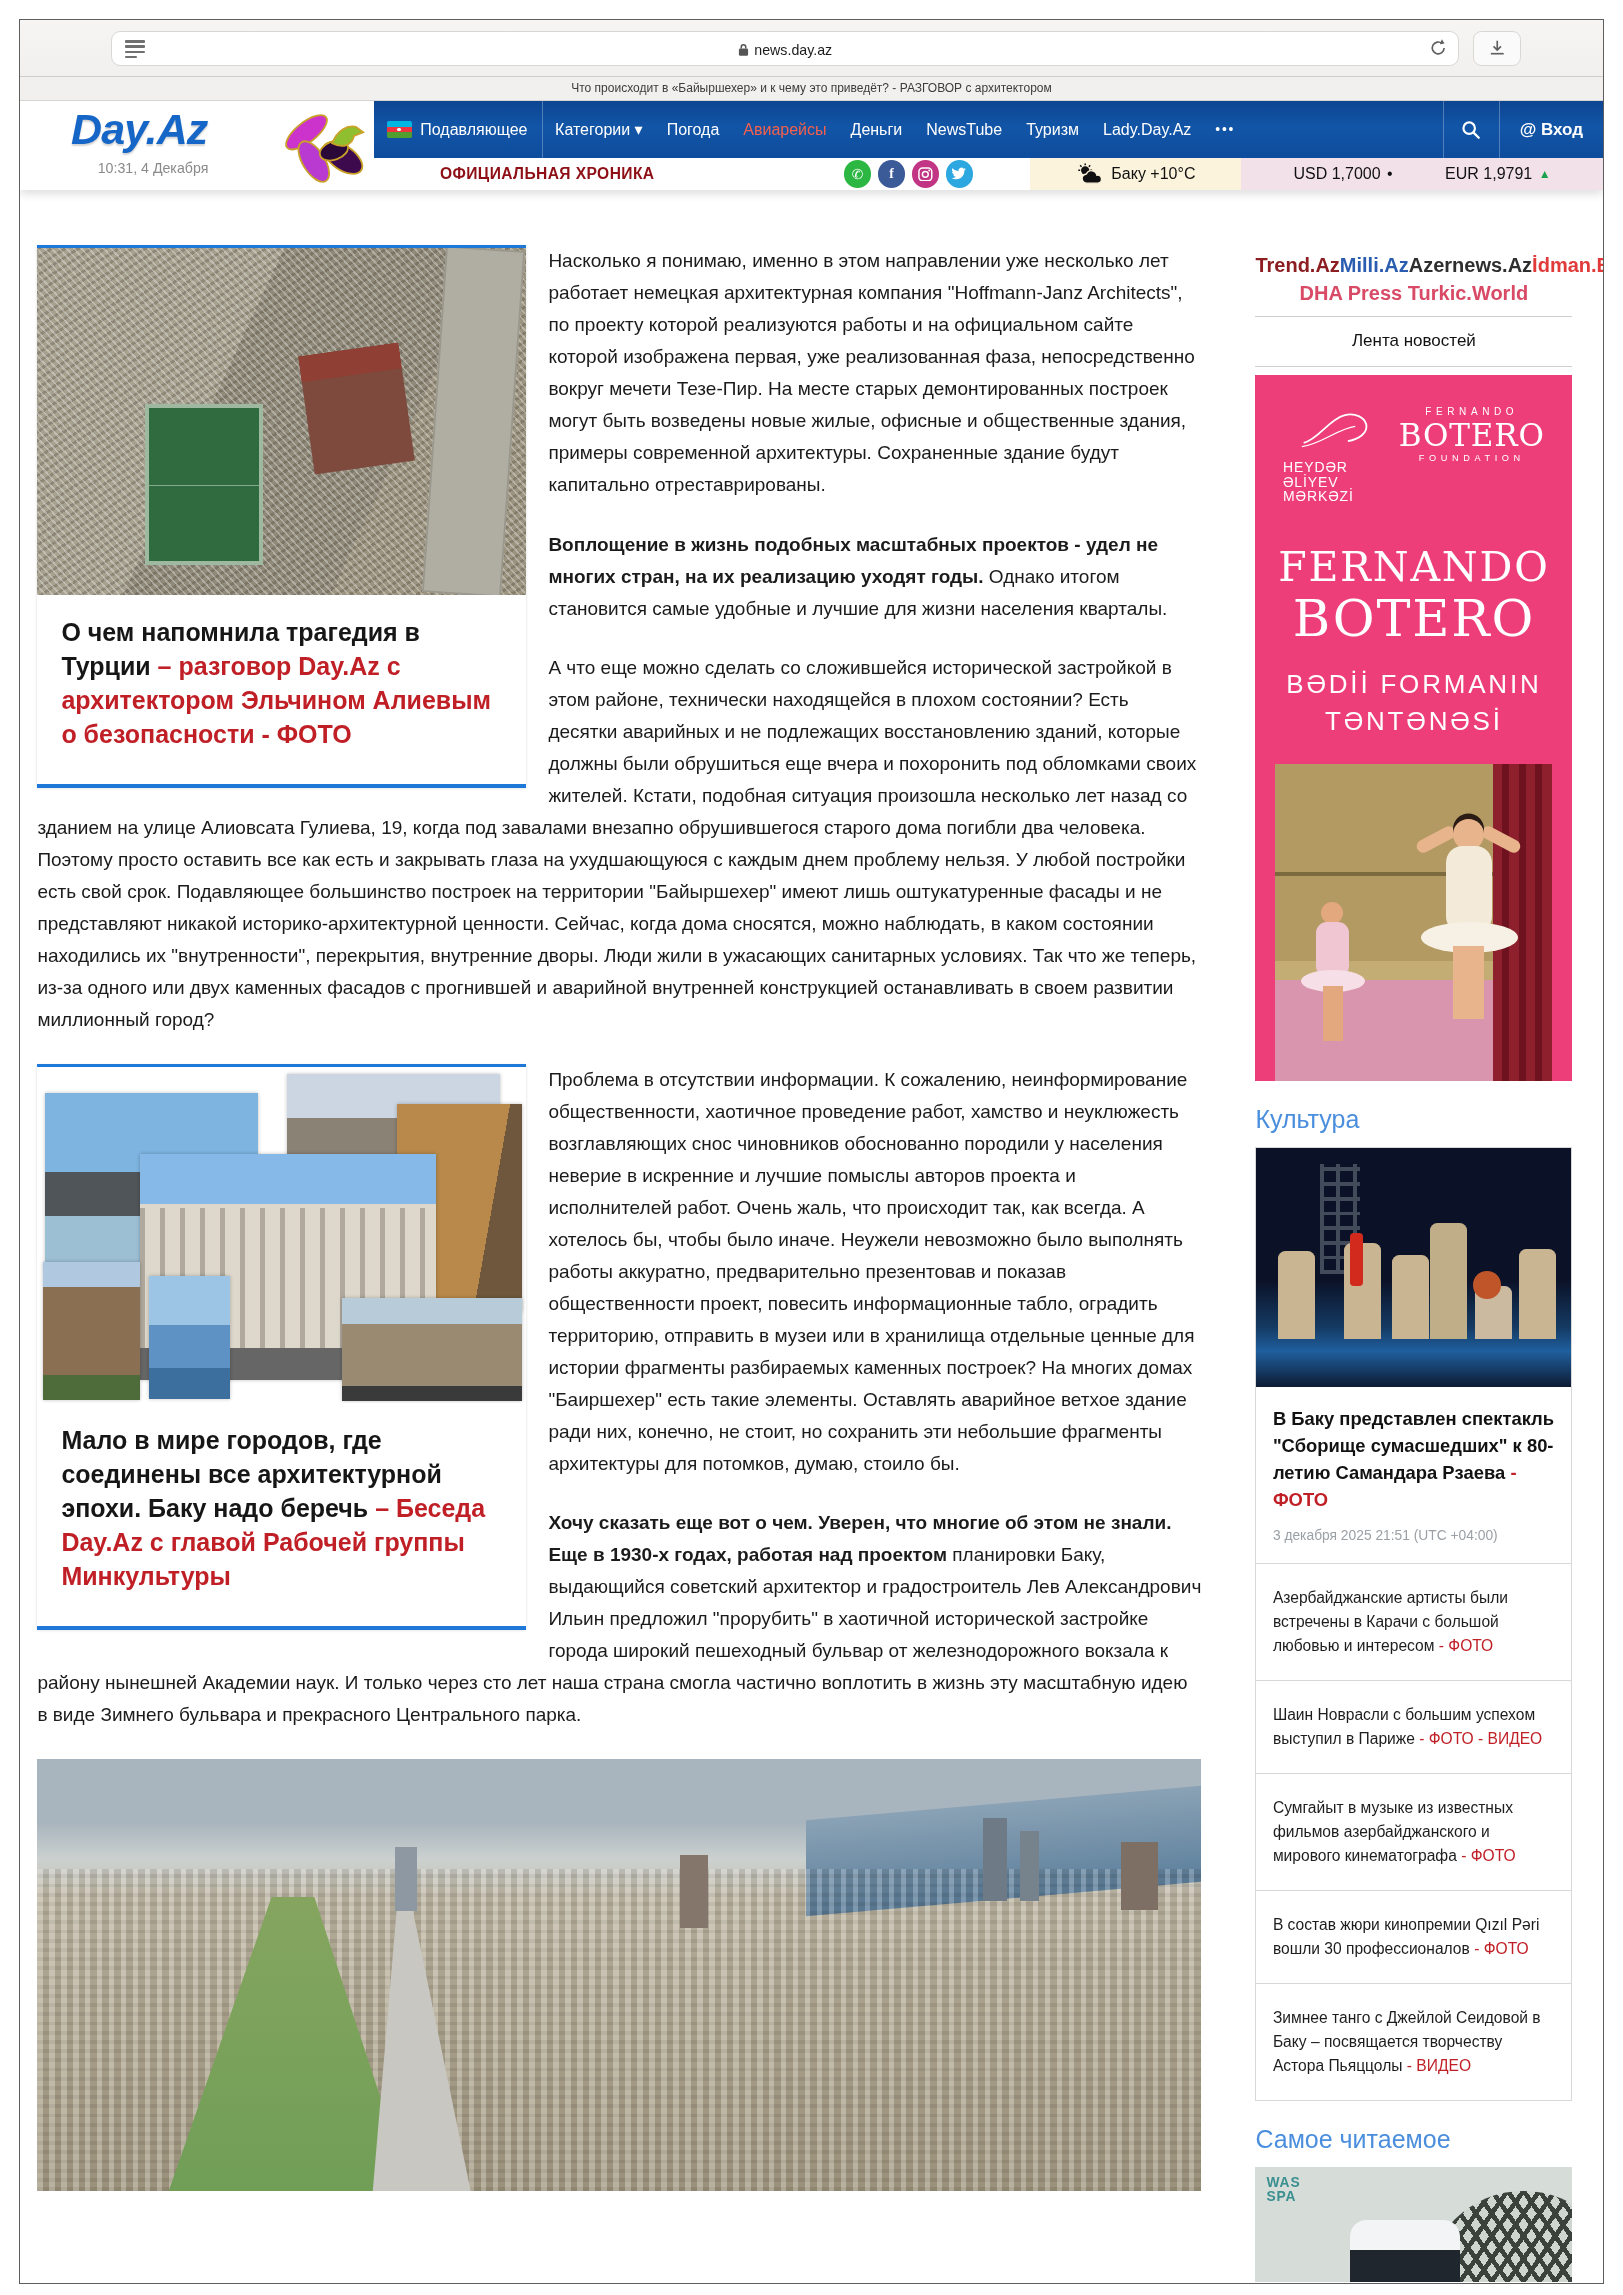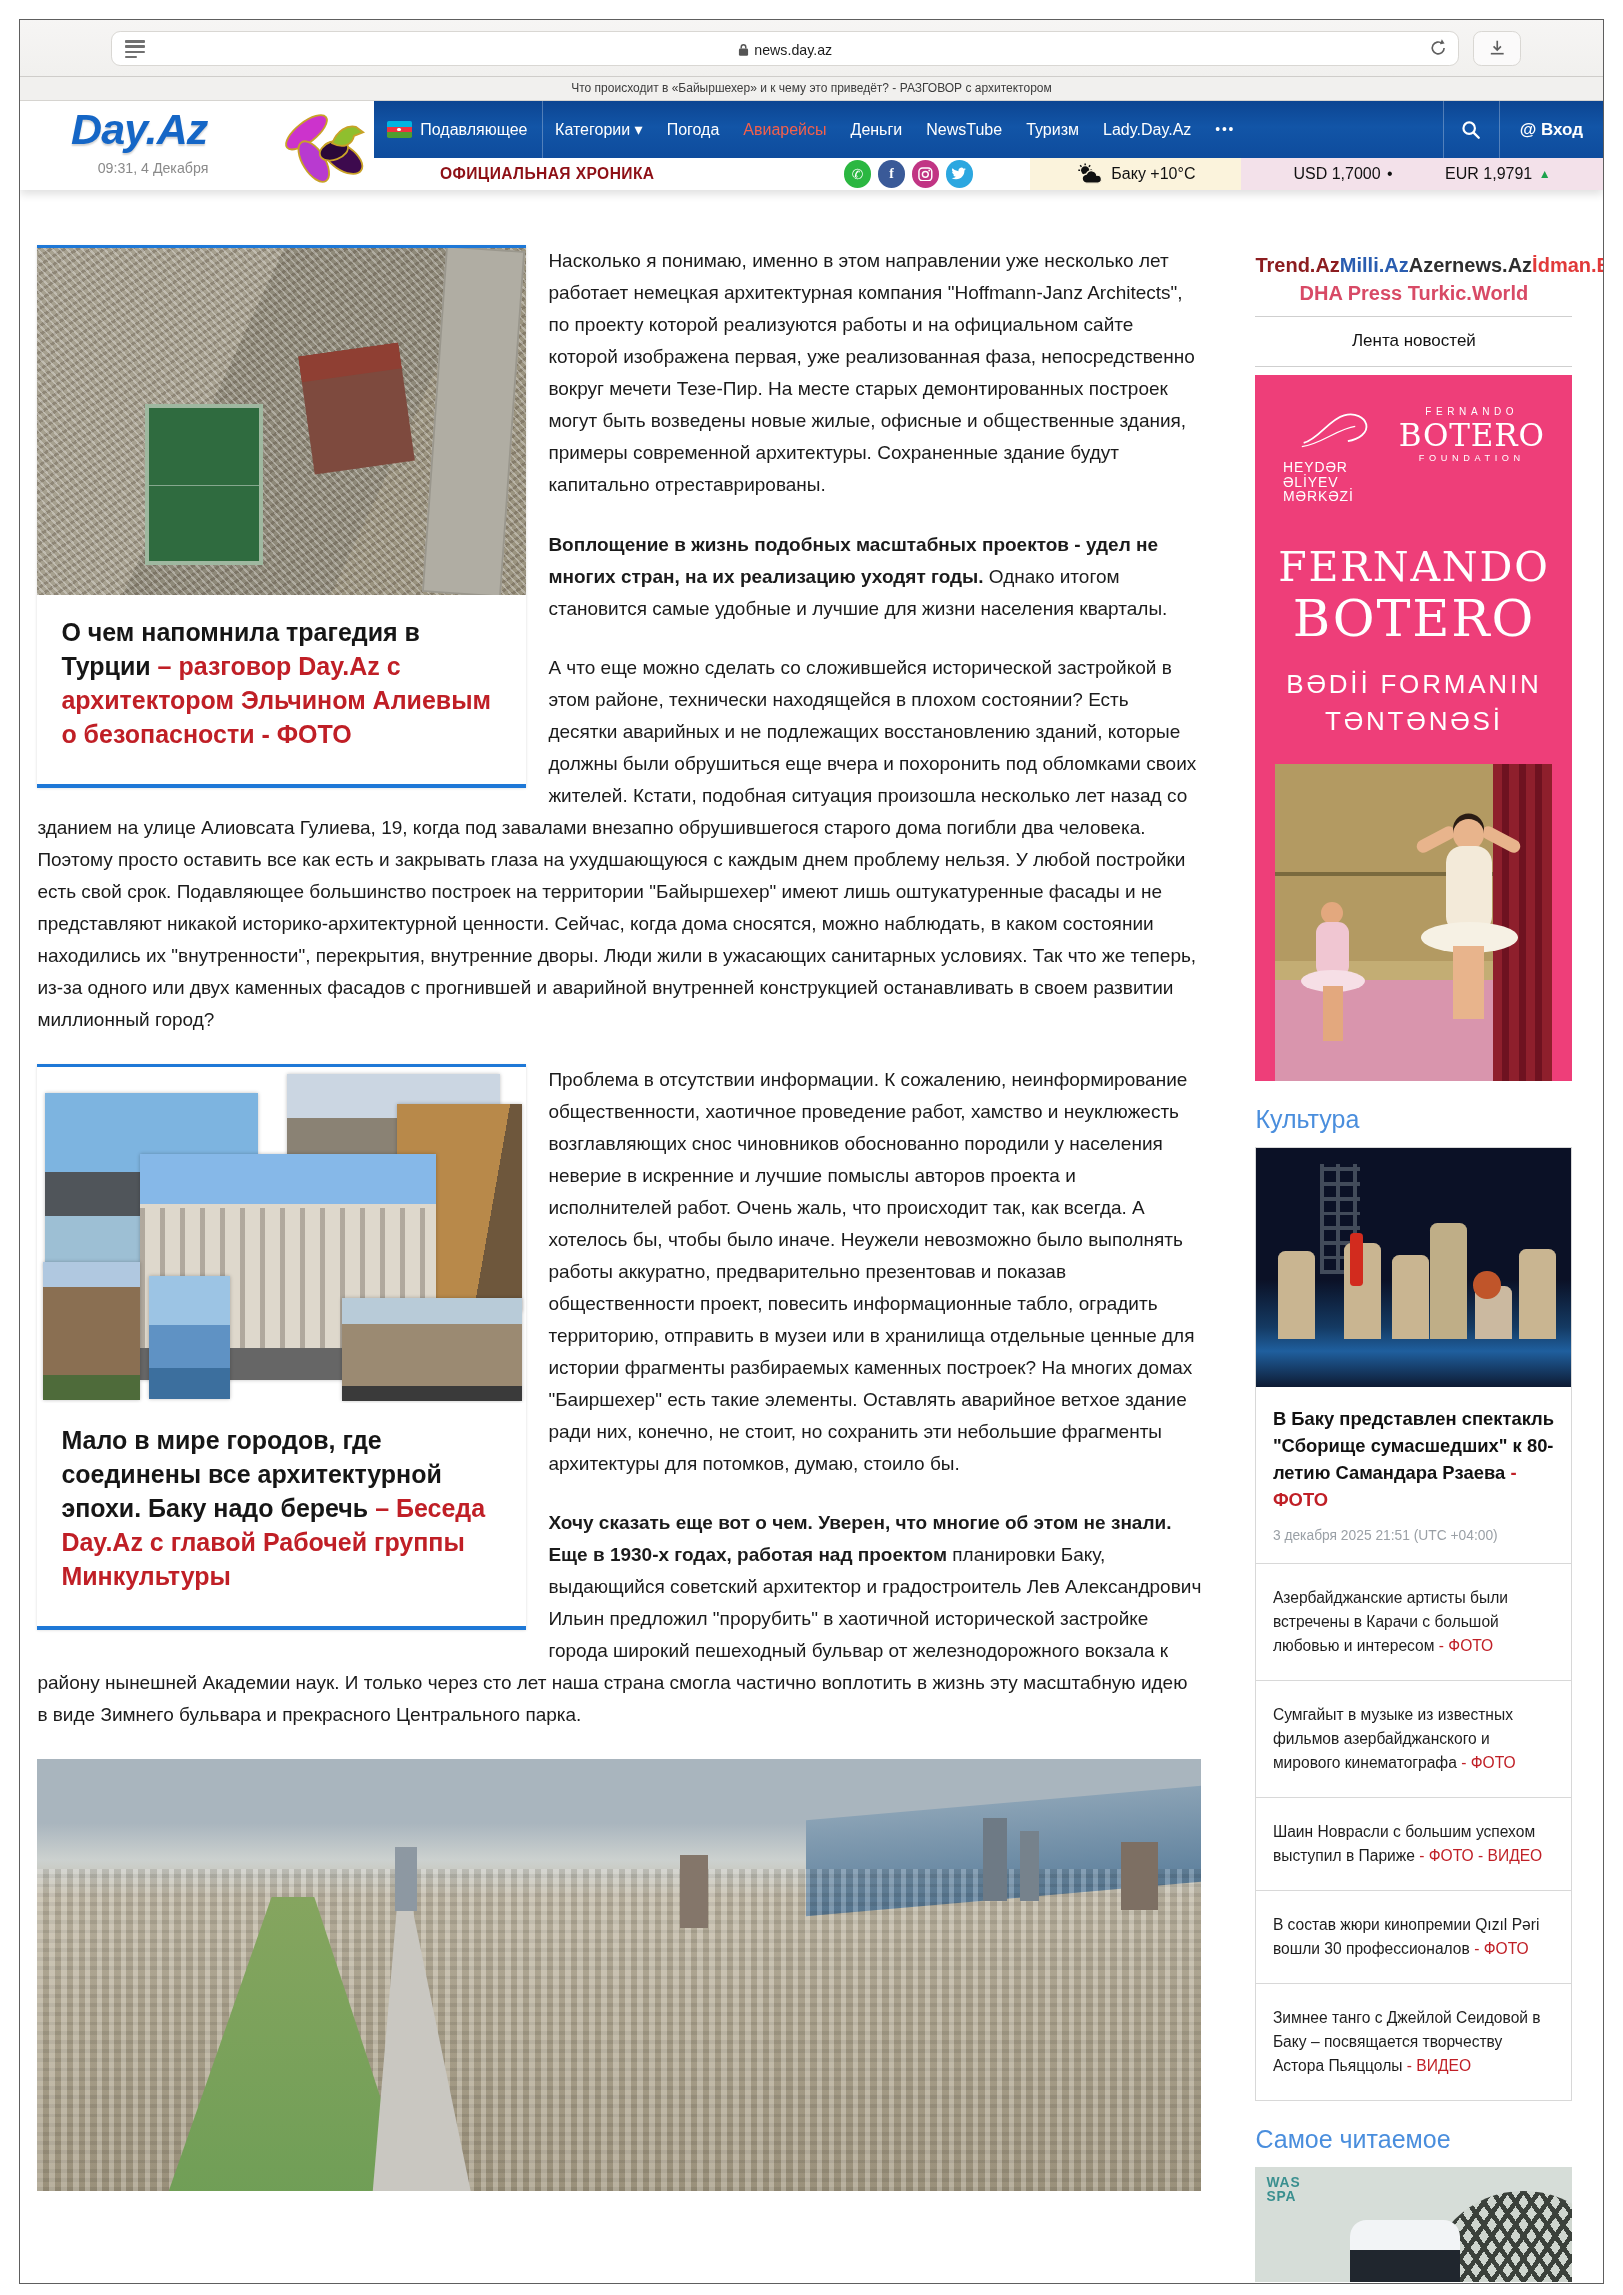--- a/index.html
+++ b/index.html
@@ -217,21 +217,21 @@
     </div>
   </div>
 
   <div class="tabbar">Что происходит в «Байыршехер» и к чему это приведёт? - РАЗГОВОР с архитектором</div>
 
   <div class="page">
 
     <div class="siteheader">
       <div class="logoblock">
         <span class="dayaz">Day.Az</span>
-        <span class="hdate">09:31, 4 Декабря</span>
+        <span class="hdate">10:31, 4 Декабря</span>
         <span class="bird">
           <svg width="97" height="86" viewBox="0 0 106 94">
             <g stroke="#c9a227" stroke-width="2">
               <ellipse cx="30" cy="32" rx="27" ry="11" fill="#cc33cc" transform="rotate(-38 30 32)"></ellipse>
               <ellipse cx="38" cy="64" rx="25" ry="12" fill="#b83ad0" transform="rotate(58 38 64)"></ellipse>
               <ellipse cx="70" cy="60" rx="24" ry="13" fill="#3d0a4e" transform="rotate(35 70 60)"></ellipse>
               <ellipse cx="60" cy="52" rx="16" ry="10" fill="#2a0838" transform="rotate(-20 60 52)"></ellipse>
               <path d="M58 44c6-14 16-20 26-18l8 6-10 4c-2 10-12 14-24 8z" fill="#8fbf2e"></path>
             </g>
           </svg>
@@ -427,22 +427,22 @@
             <div class="th-scarf"></div>
             <div class="th-hair"></div>
           </div>
           <div class="scard-body">
             <div class="scard-title"><span>В Баку представлен спектакль "Сборище сумасшедших" к 80-летию Самандара Рзаева </span><span class="red">- ФОТО</span></div>
             <div class="scard-date">3 декабря 2025 21:51 (UTC +04:00)</div>
           </div>
         </div>
         <div class="slist">
           <div class="slist-item"><span>Азербайджанские артисты были встречены в Карачи с большой любовью и интересом </span><span class="red">- ФОТО</span></div>
+          <div class="slist-item"><span>Шаин Новрасли с большим успехом выступил в Париже </span><span class="red">- ФОТО - ВИДЕО</span></div>
           <div class="slist-item"><span>Сумгайыт в музыке из известных фильмов азербайджанского и мирового кинематографа </span><span class="red">- ФОТО</span></div>
-          <div class="slist-item"><span>Шаин Новрасли с большим успехом выступил в Париже </span><span class="red">- ФОТО - ВИДЕО</span></div>
           <div class="slist-item"><span>В состав жюри кинопремии Qızıl Pəri вошли 30 профессионалов </span><span class="red">- ФОТО</span></div>
           <div class="slist-item"><span>Зимнее танго с Джейлой Сеидовой в Баку – посвящается творчеству Астора Пьяццолы </span><span class="red">- ВИДЕО</span></div>
         </div>
 
         <div class="sec-head">Самое читаемое</div>
         <div>
           <div class="img-metro">
             <div class="mt-dome"></div>
             <div class="mt-track"></div>
             <div class="mt-rails"></div>

